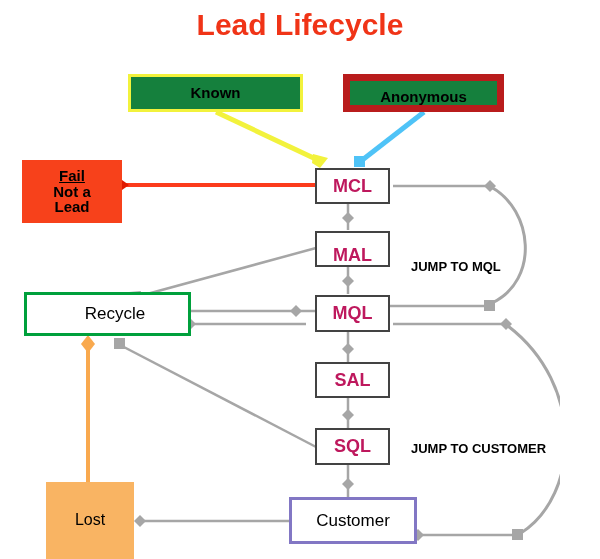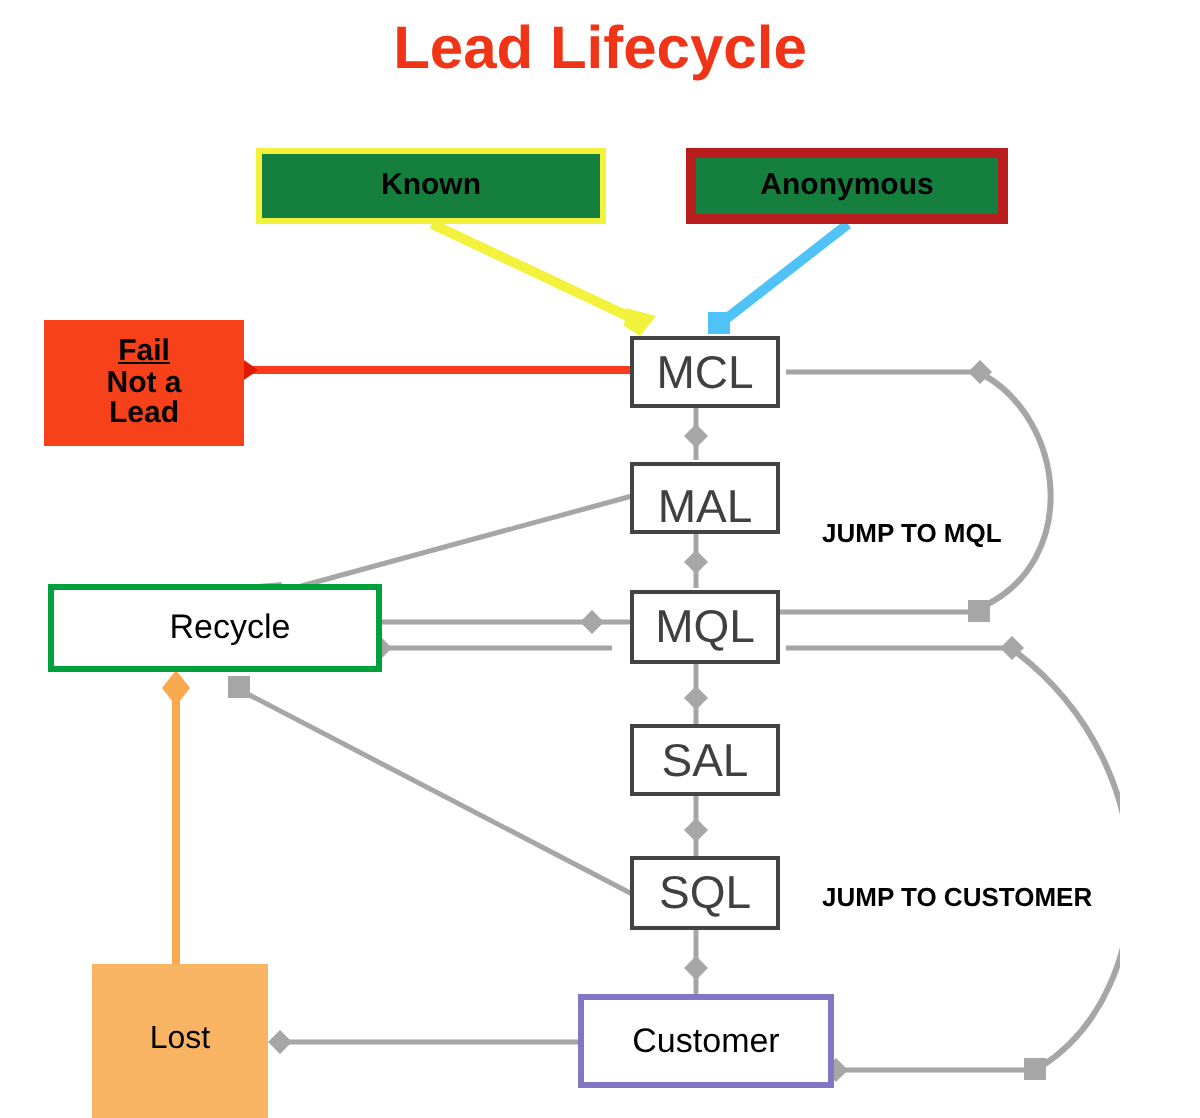--- a/index.html
+++ b/index.html
@@ -48,33 +48,33 @@
     color: #f03417;
     letter-spacing: 0px;
     z-index: 6;
   }
   
   .stage {
     background: #ffffff;
     border: 2px solid #434343;
     outline: 1px solid #ffffff;
     outline-offset: -3px;
-    font-size: 23px;
-    color: #404040;
-    font-weight: normal;
+    font-size: 18px;
+    color: #be185d;
+    font-weight: bold;
   }
   
   .srcbox {
     background: #15803d;
     font-size: 15px;
     font-weight: bold;
     color: #000000;
   }
   #box-known  { border: 3px solid #f2f23c; }
-  #box-anon   { border: 5px solid #b91c1c; }
+  #box-anon   { border: 7px solid #b91c1c; align-items: flex-end; }
   
   #box-fail {
     background: #f7411b;
     border: none;
     font-size: 15px;
     color: #000000;
     font-weight: bold;
     flex-direction: column;
   }
   #box-fail .u { text-decoration: underline; }

